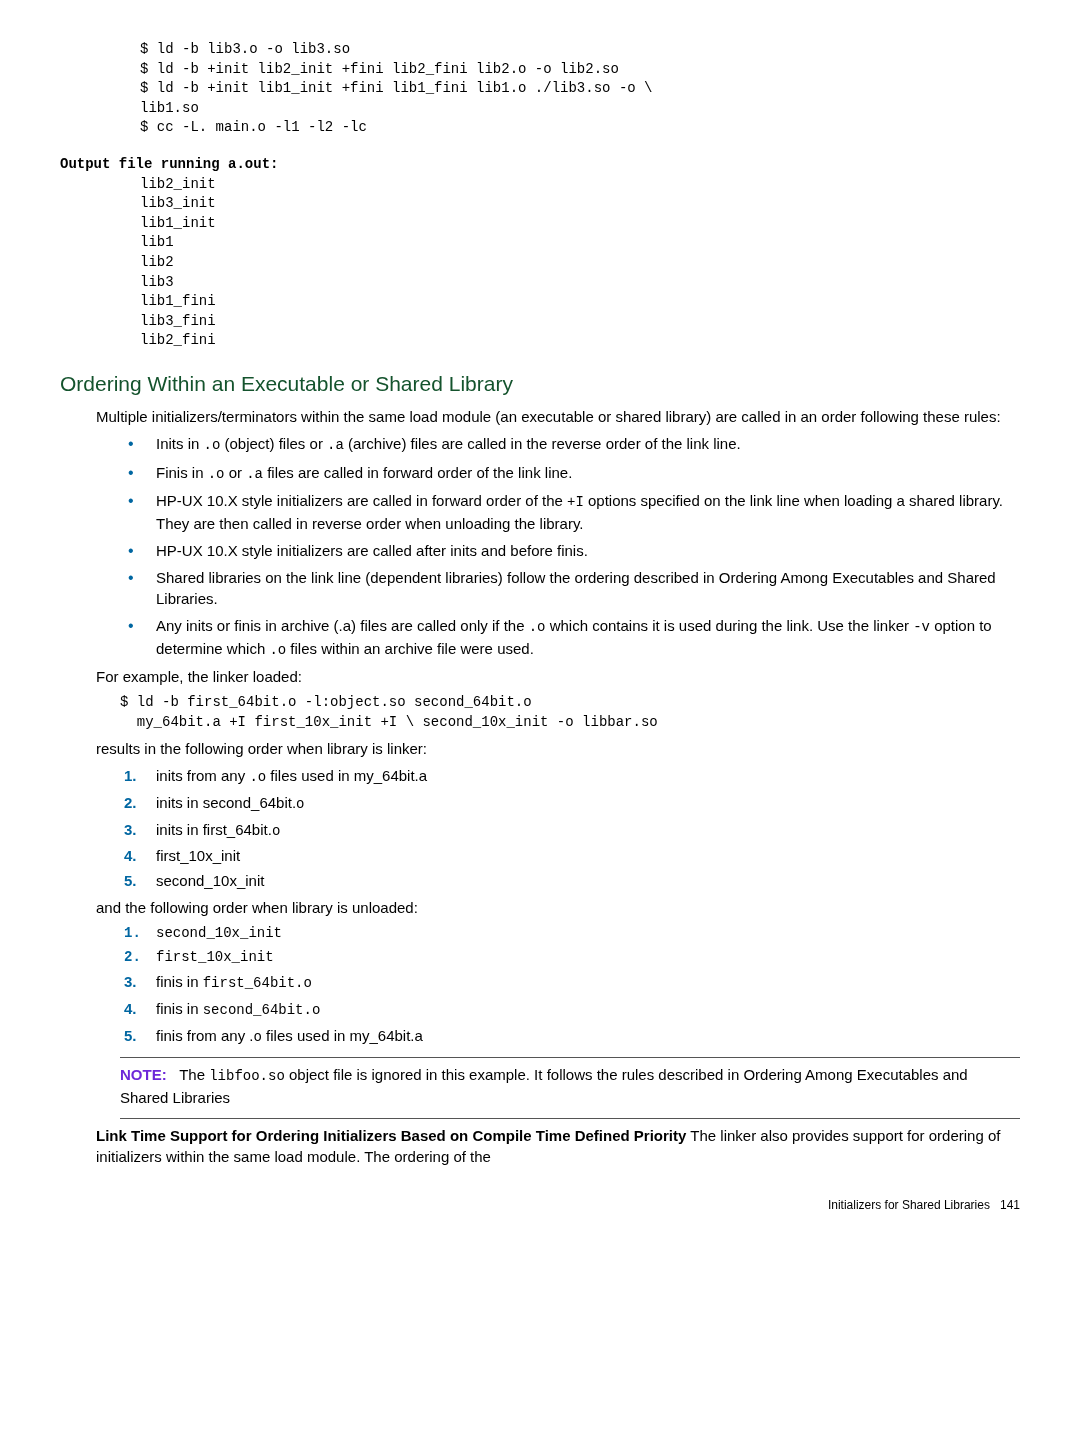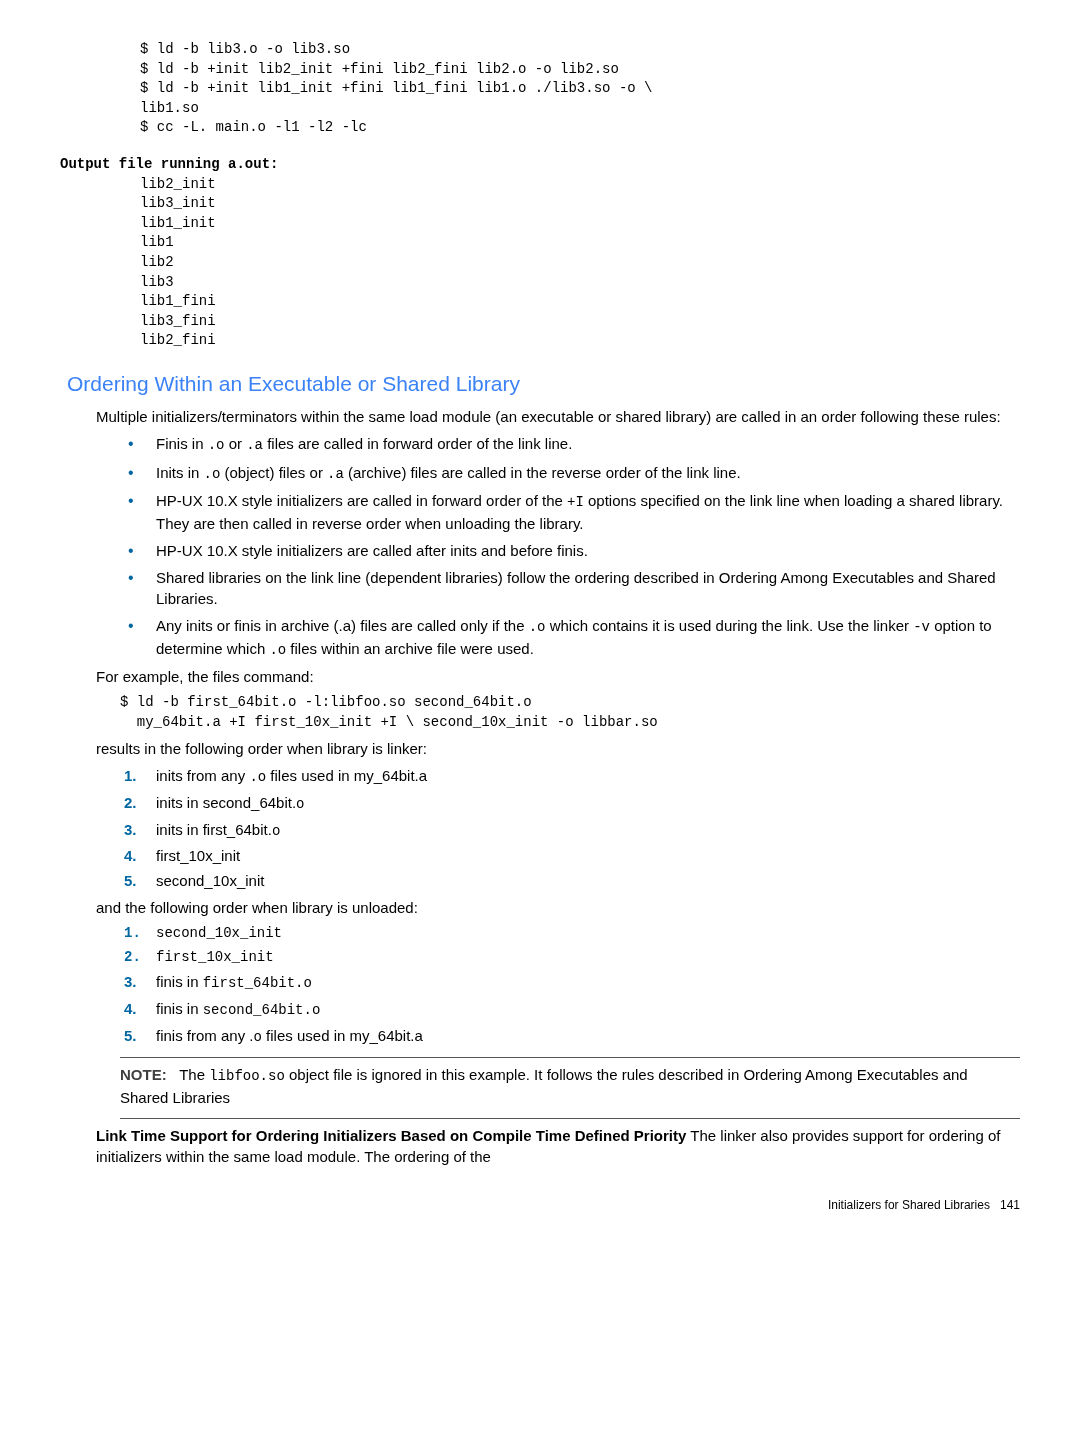--- a/index.html
+++ b/index.html
@@ -9,31 +9,31 @@
     margin: 0;
     padding: 40px 60px 30px 60px;
     color: #000;
     width: 1080px;
     box-sizing: border-box;
   }
   .mono { font-family: "Courier New", monospace; font-size: 14px; }
   .code-block { margin-left: 80px; white-space: pre; }
   .code-block-alt { margin-left: 20px; white-space: pre; }
   .section-label { font-family: "Courier New", monospace; font-weight: bold; font-size: 14px; margin-left: 0; }
-  h2 { color: #3b82f6; font-weight: normal; font-size: 21px; margin: 18px 0 8px 7px; font-family: Arial, sans-serif; }
+  h2 { color: #14532d; font-weight: normal; font-size: 21px; margin: 18px 0 8px 0; font-family: Arial, sans-serif; }
   .body-text { margin-left: 36px; margin-top: 6px; margin-bottom: 6px; }
   ul.bullets { list-style: none; padding: 0; margin: 4px 0 4px 60px; }
   ul.bullets > li { position: relative; padding-left: 36px; margin: 6px 0; }
   ul.bullets > li::before { content: "•"; color: #0066a1; position: absolute; left: 8px; font-size: 16px; }
   ol.numlist { list-style: none; padding: 0; margin: 4px 0 4px 60px; counter-reset: item; }
   ol.numlist > li { position: relative; padding-left: 36px; margin: 4px 0; counter-increment: item; }
   ol.numlist > li::before { content: counter(item) "."; color: #0066a1; font-weight: bold; position: absolute; left: 4px; }
   .hr { border: none; border-top: 1px solid #555; margin: 10px 0 6px 60px; }
   .note { margin-left: 60px; margin-top: 4px; margin-bottom: 4px; }
-  .note-label { color: #404040; font-weight: bold; }
+  .note-label { color: #6d28d9; font-weight: bold; }
   .footer { text-align: right; font-size: 12px; margin-top: 30px; padding-right: 0; }
 </style>
 </head>
 <body>
 
 <div class="mono code-block">$ ld -b lib3.o -o lib3.so
 $ ld -b +init lib2_init +fini lib2_fini lib2.o -o lib2.so
 $ ld -b +init lib1_init +fini lib1_fini lib1.o ./lib3.so -o \
 lib1.so
 $ cc -L. main.o -l1 -l2 -lc</div>
@@ -50,38 +50,38 @@
 lib1_fini
 lib3_fini
 lib2_fini</div>
 
 <h2>Ordering Within an Executable or Shared Library</h2>
 
 <div class="body-text">Multiple initializers/terminators within the same load module (an executable or shared library) are called in an order following these rules:</div>
 
 <ul class="bullets">
   <li>
-    <span>Finis in <span class="mono">.o</span> or <span class="mono">.a</span> files are called in forward order of the link line.</span>
+    <span>Inits in <span class="mono">.o</span> (object) files or <span class="mono">.a</span> (archive) files are called in the reverse order of the link line.</span>
   </li>
   <li>
-    <span>Inits in <span class="mono">.o</span> (object) files or <span class="mono">.a</span> (archive) files are called in the reverse order of the link line.</span>
+    <span>Finis in <span class="mono">.o</span> or <span class="mono">.a</span> files are called in forward order of the link line.</span>
   </li>
   <li>
     <span>HP-UX 10.X style initializers are called in forward order of the <span class="mono">+I</span> options specified on the link line when loading a shared library. They are then called in reverse order when unloading the library.</span>
   </li>
   <li>HP-UX 10.X style initializers are called after inits and before finis.</li>
   <li>Shared libraries on the link line (dependent libraries) follow the ordering described in Ordering Among Executables and Shared Libraries.</li>
   <li>
     <span>Any inits or finis in archive (.a) files are called only if the <span class="mono">.o</span> which contains it is used during the link. Use the linker <span class="mono">-v</span> option to determine which <span class="mono">.o</span> files within an archive file were used.</span>
   </li>
 </ul>
 
-<div class="body-text">For example, the files command:</div>
+<div class="body-text">For example, the linker loaded:</div>
 
-<div class="mono code-block-alt" style="margin-left:60px;">$ ld -b first_64bit.o -l:libfoo.so second_64bit.o
+<div class="mono code-block-alt" style="margin-left:60px;">$ ld -b first_64bit.o -l:object.so second_64bit.o
   my_64bit.a +I first_10x_init +I \ second_10x_init -o libbar.so</div>
 
 <div class="body-text">results in the following order when library is linker:</div>
 
 <ol class="numlist">
   <li>inits from any <span class="mono">.o</span> files used in my_64bit.a</li>
   <li>inits in second_64bit.<span class="mono">o</span></li>
   <li>inits in first_64bit.<span class="mono">o</span></li>
   <li>first_10x_init</li>
   <li>second_10x_init</li>

